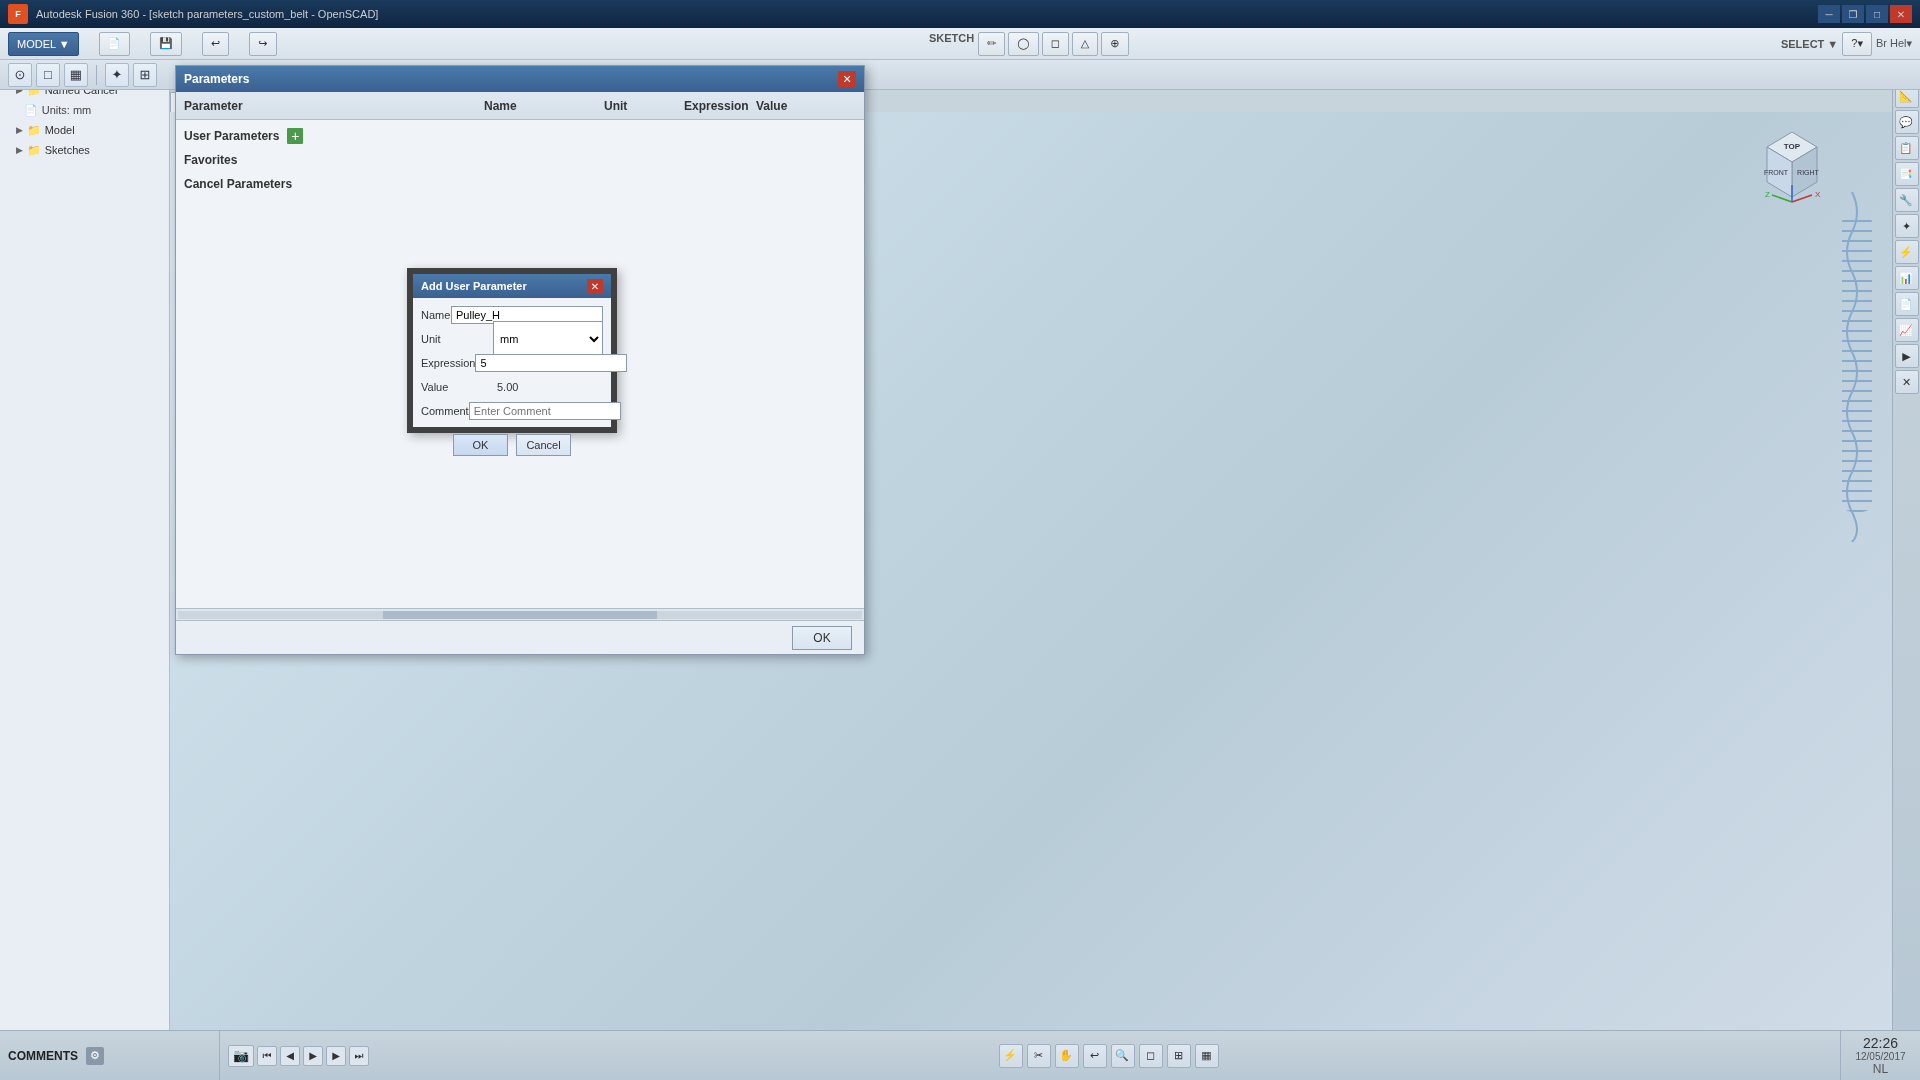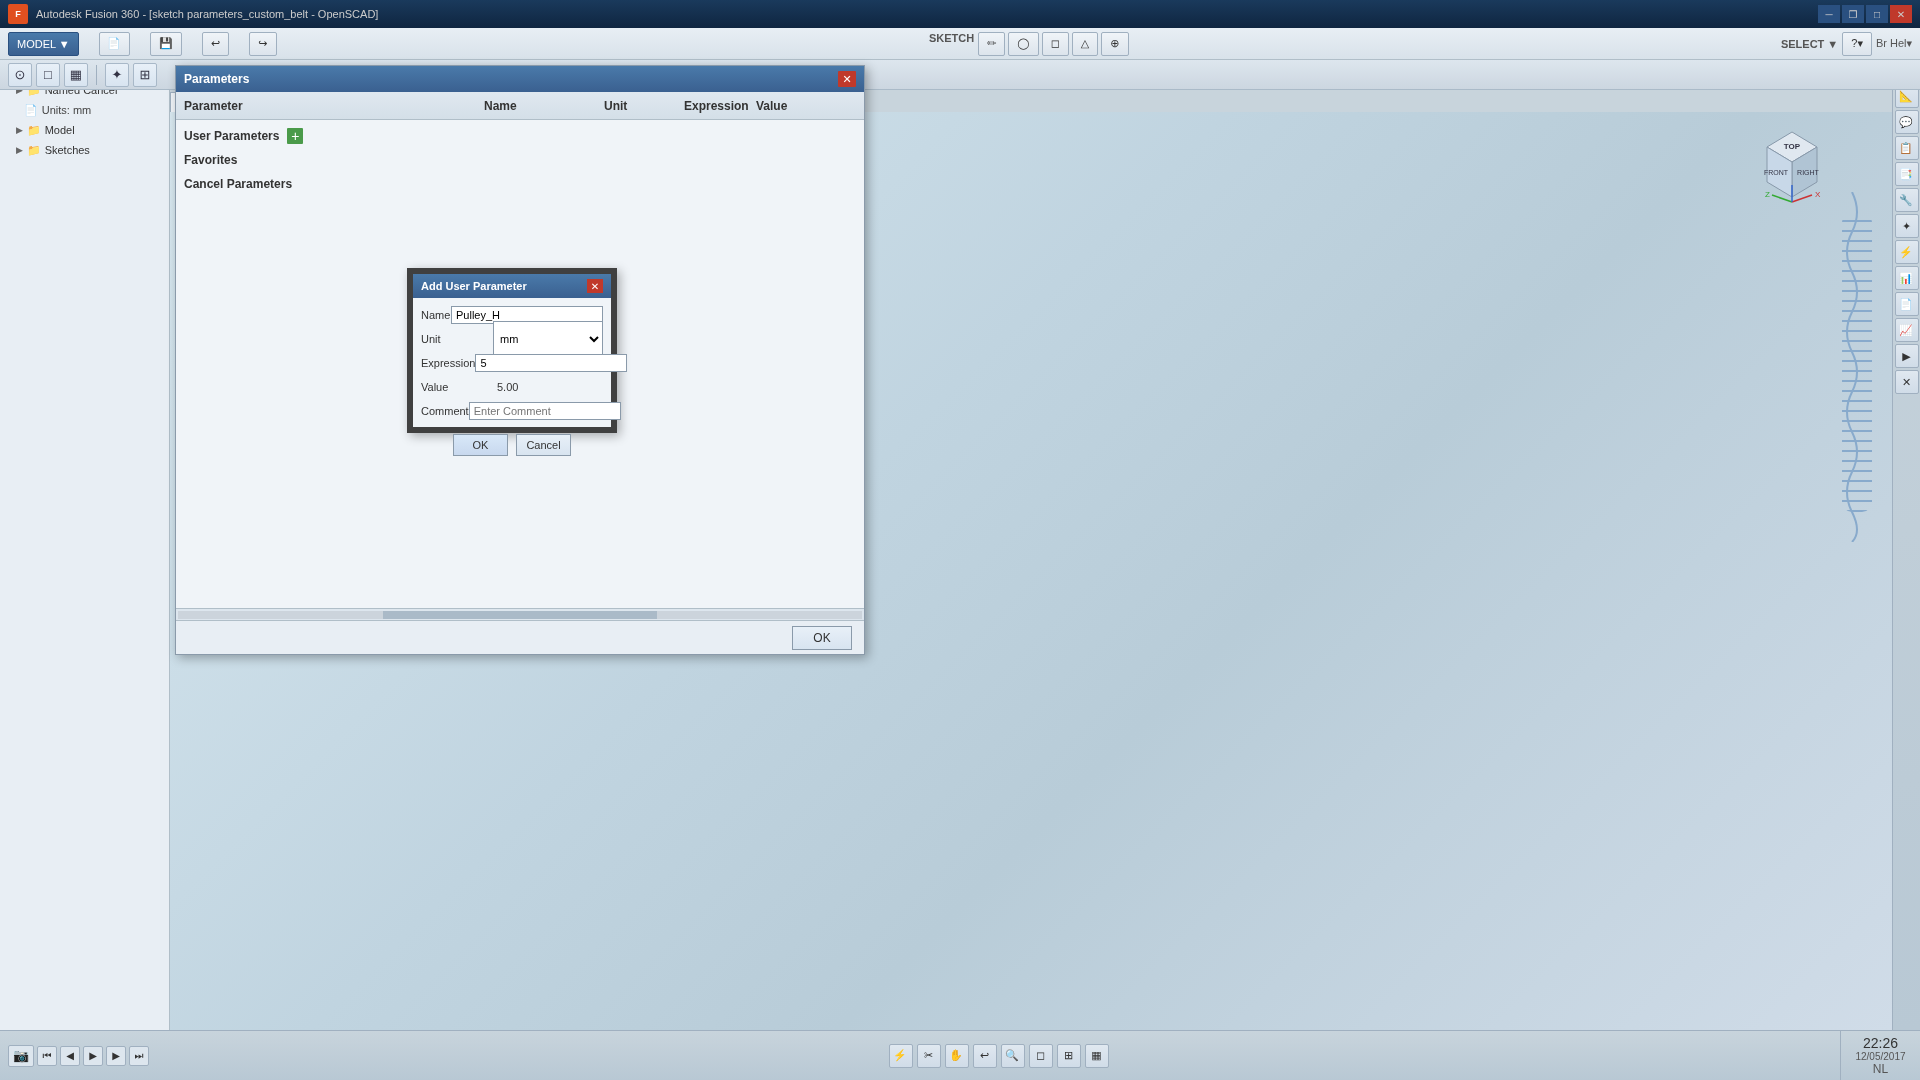--- a/index.html
+++ b/index.html
@@ -759,20 +759,24 @@
       <input type="text" class="form-comment-input" placeholder="Enter Comment" style="">
     </div>
   </div>
   <div class="add-dialog-footer">
     <button class="dialog-btn ok-btn">OK</button>
     <button class="dialog-btn">Cancel</button>
   </div>
 </div>
 
 <div id="status-bar">
+  <div id="comments-section">
+    <span class="comments-label">COMMENTS</span>
+    <div class="comments-gear">⚙</div>
+  </div>
   <div id="playback-controls">
     <div class="camera-icon-btn">📷</div>
     <div class="play-btn">⏮</div>
     <div class="play-btn">◀</div>
     <div class="play-btn">▶</div>
     <div class="play-btn">▶</div>
     <div class="play-btn">⏭</div>
   </div>
   <div id="bottom-toolbar">
     <div class="bottom-btn">⚡</div>

